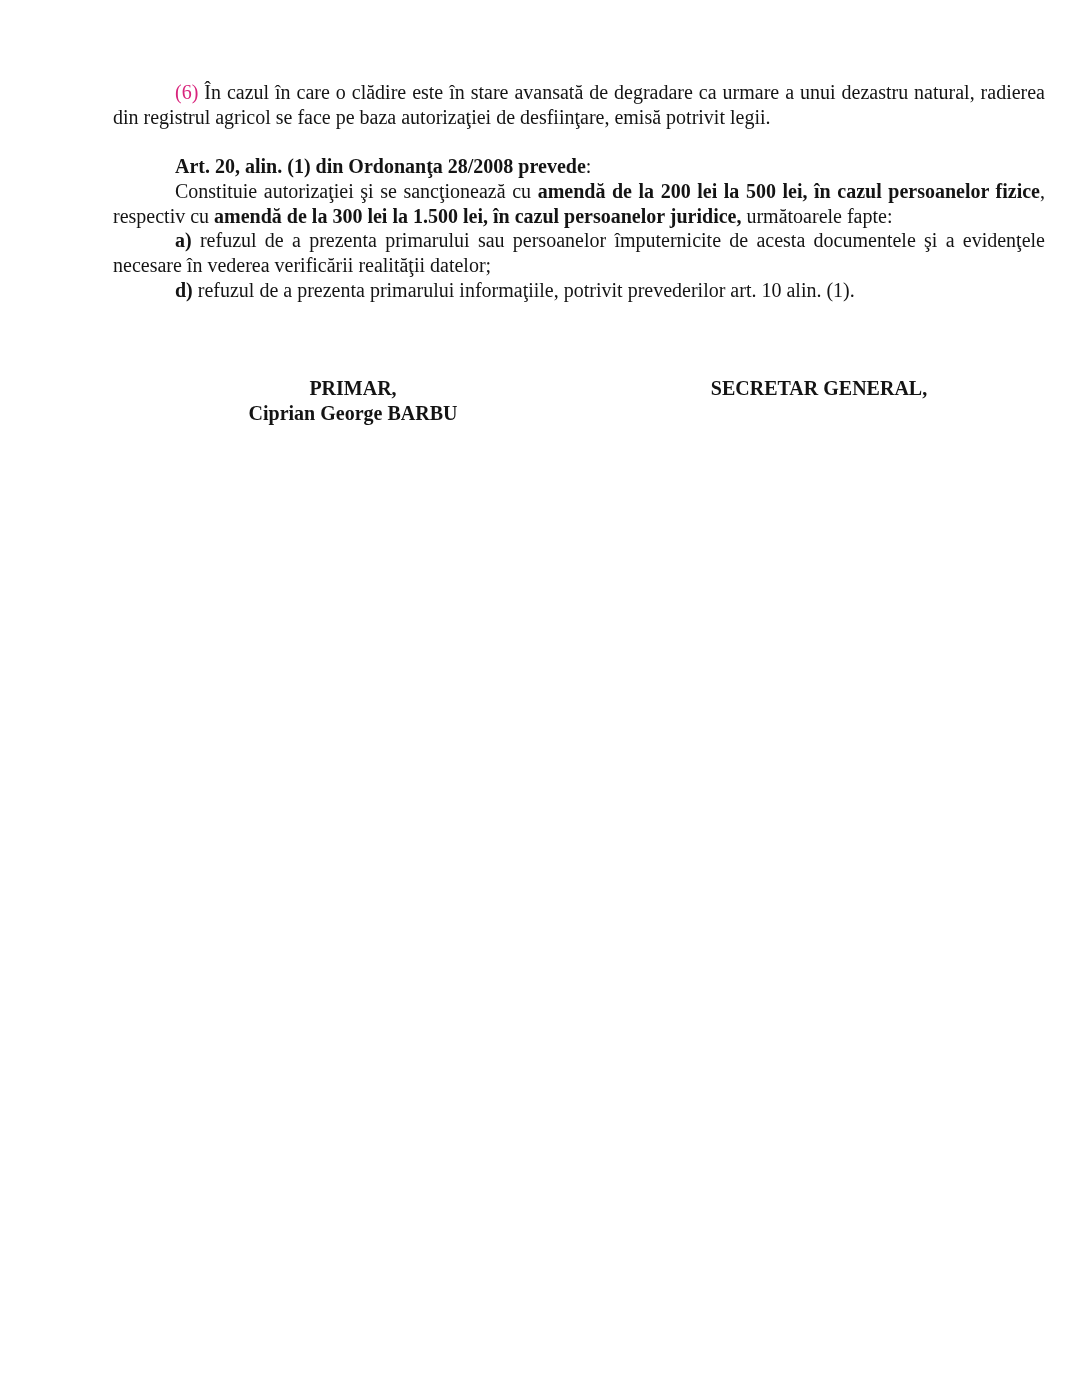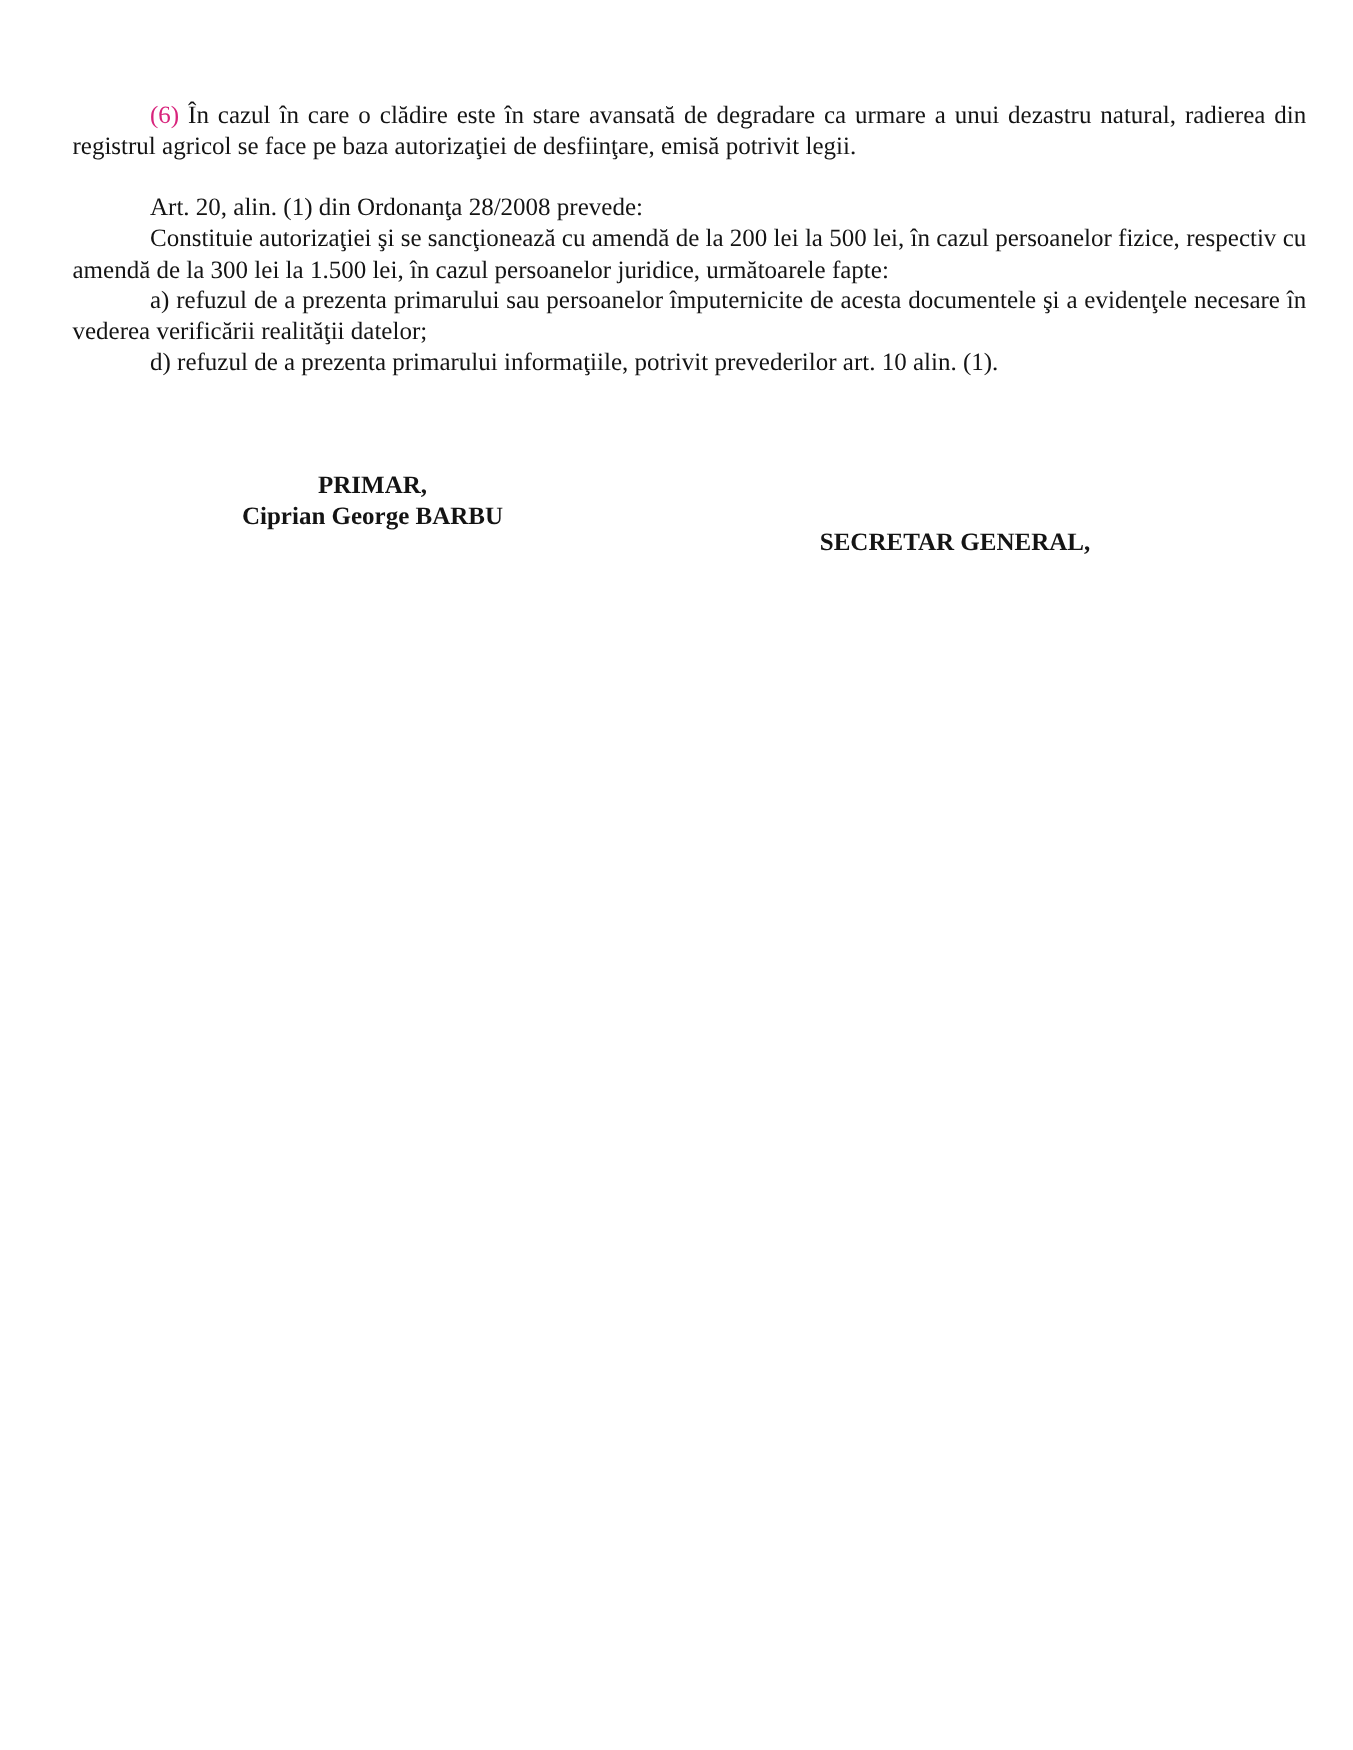--- a/index.html
+++ b/index.html
@@ -6,56 +6,55 @@
     margin: 0;
     padding: 0;
     background: #ffffff;
   }
   .page {
     position: relative;
     width: 1082px;
     height: 1400px;
     background: #ffffff;
     box-sizing: border-box;
-    padding: 80px 37px 0 58px;
+    padding: 80px 37px 0 113px;
     font-family: "Liberation Serif", "DejaVu Serif", serif;
     font-size: 20px;
     line-height: 24.7px;
     color: #141414;
     overflow: hidden;
   }
   .para {
     margin: 0;
     text-align: justify;
     text-justify: inter-word;
   }
   .indent {
     text-indent: 62px;
   }
   .blank-line {
     height: 24.7px;
   }
   .bold {
-    font-weight: normal;
+    font-weight: bold;
     margin-top: 40px;
   }
   .sig-row {
     display: flex;
     margin-top: 74px;
     font-weight: bold;
   }
   .sig-col {
     text-align: center;
   }
   .sig-col.left {
     width: 480px;
   }
   .sig-col.right {
     width: 452px;
-    margin-top: 46px;
   }
 </style>
 </head>
 <body>
 
 <div class="page">
 
   <p class="para indent"><span style="color: rgb(216, 36, 124);">(6)</span><span> În cazul în care o clădire este în stare avansată de degradare ca urmare a unui dezastru natural, radierea din registrul agricol se face pe baza autorizaţiei de desfiinţare, emisă potrivit legii.</span></p>
 
   <div class="blank-line"></div>

